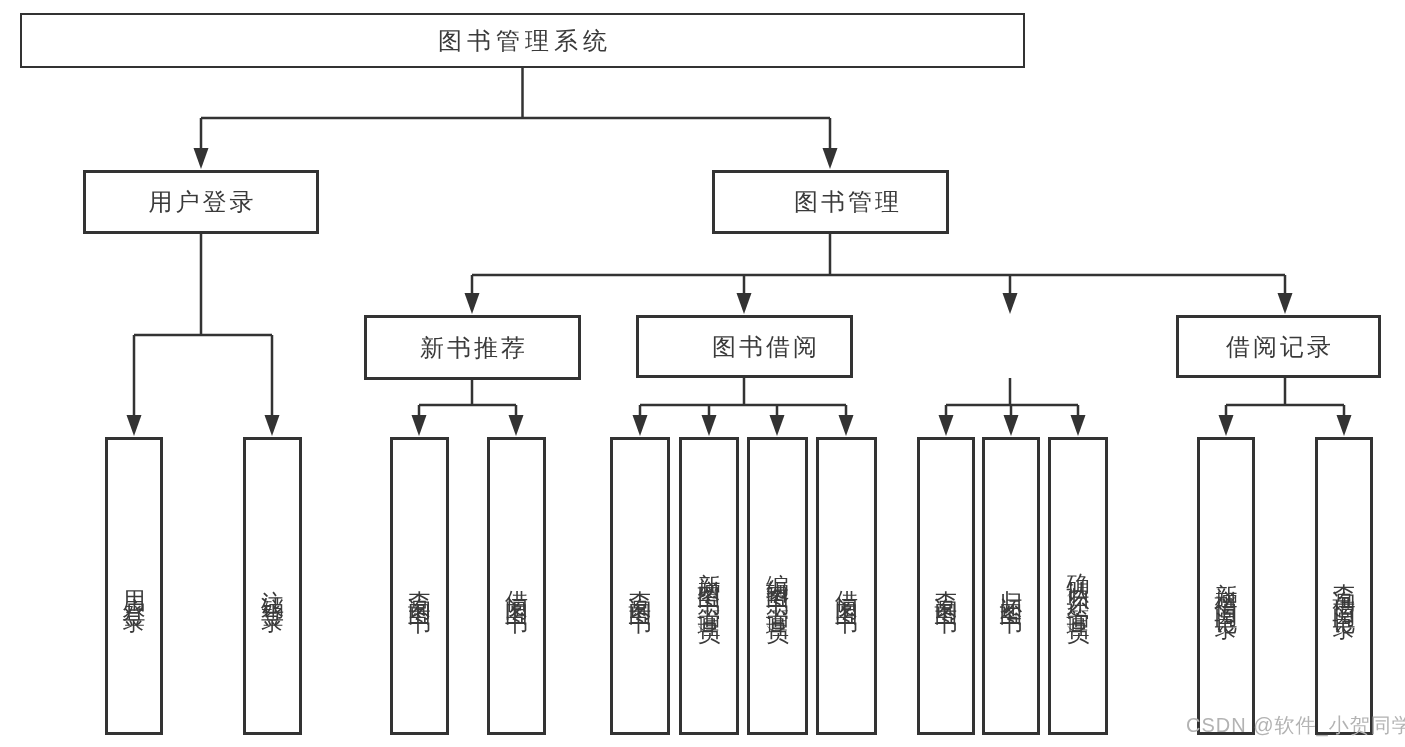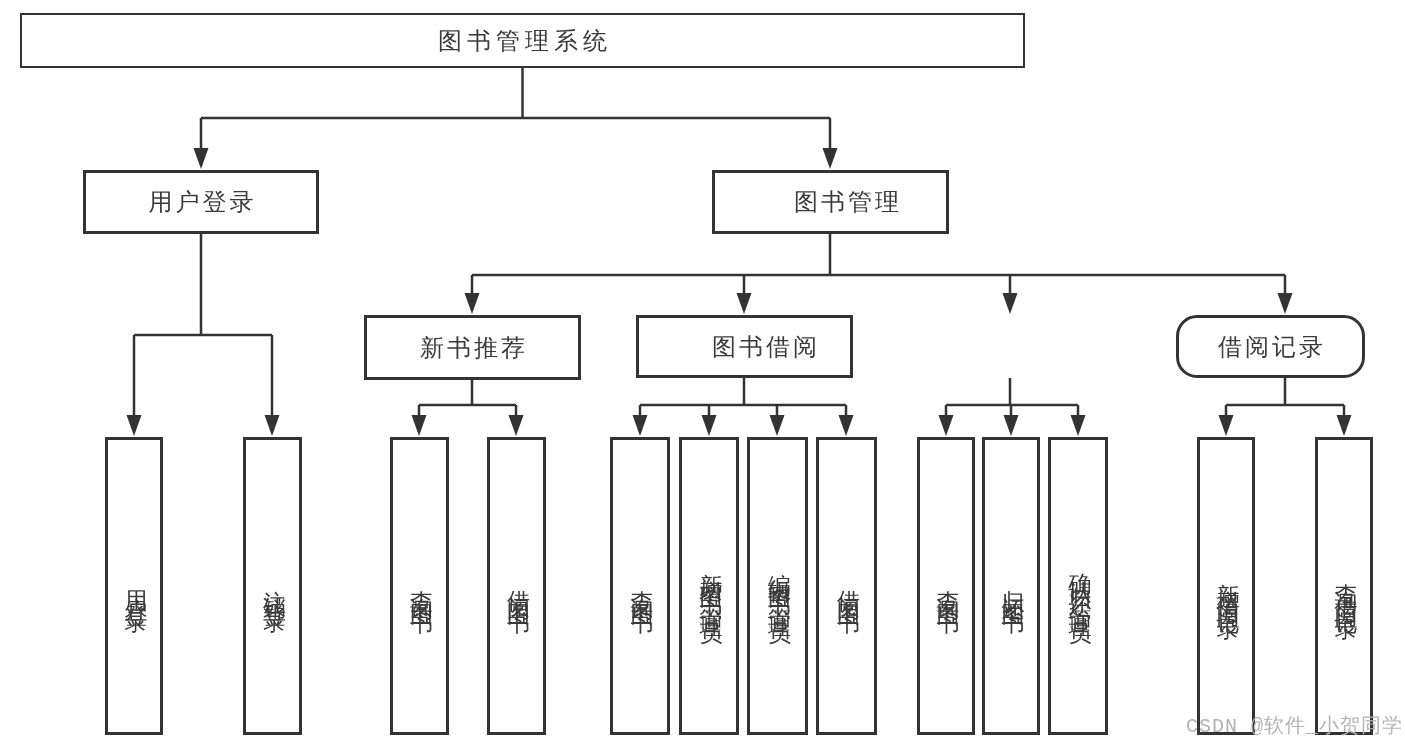--- a/index.html
+++ b/index.html
@@ -5,21 +5,21 @@
   html, body {
     margin: 0;
     padding: 0;
     background: #ffffff;
   }
   #canvas {
     position: relative;
     width: 1405px;
     height: 747px;
     background: #ffffff;
-    font-family: Liberation Mono, monospace;
+    font-family: Liberation Sans, sans-serif;
     color: #383838;
     overflow: hidden;
   }
   #connectors {
     position: absolute;
     left: 0; top: 0;
     width: 1405px;
     height: 747px;
   }
   .node {
@@ -110,21 +110,21 @@
   <div class="node" style="left:712px; top:170px; width:237px; height:64px;padding-left:32px;">
     <span class="hlabel">图书管理</span>
   </div>
 
   <div class="node" style="left:364px; top:315px; width:217px; height:65px;">
     <span class="hlabel">新书推荐</span>
   </div>
   <div class="node" style="left:636px; top:315px; width:217px; height:63px;padding-left:40px;">
     <span class="hlabel">图书借阅</span>
   </div>
-  <div class="node" style="left:1176px; top:315px; width:189px; height:63px;border-radius:21px;">
+  <div class="node" style="left:1176px; top:315px; width:205px; height:63px;">
     <span class="hlabel">借阅记录</span>
   </div>
 
   <div class="node" style="left:105px; top:437px; width:58px; height:298px;">
     <span class="vlabel">用户登录</span>
   </div>
   <div class="node" style="left:243px; top:437px; width:59px; height:298px;">
     <span class="vlabel">注销登录</span>
   </div>
 

